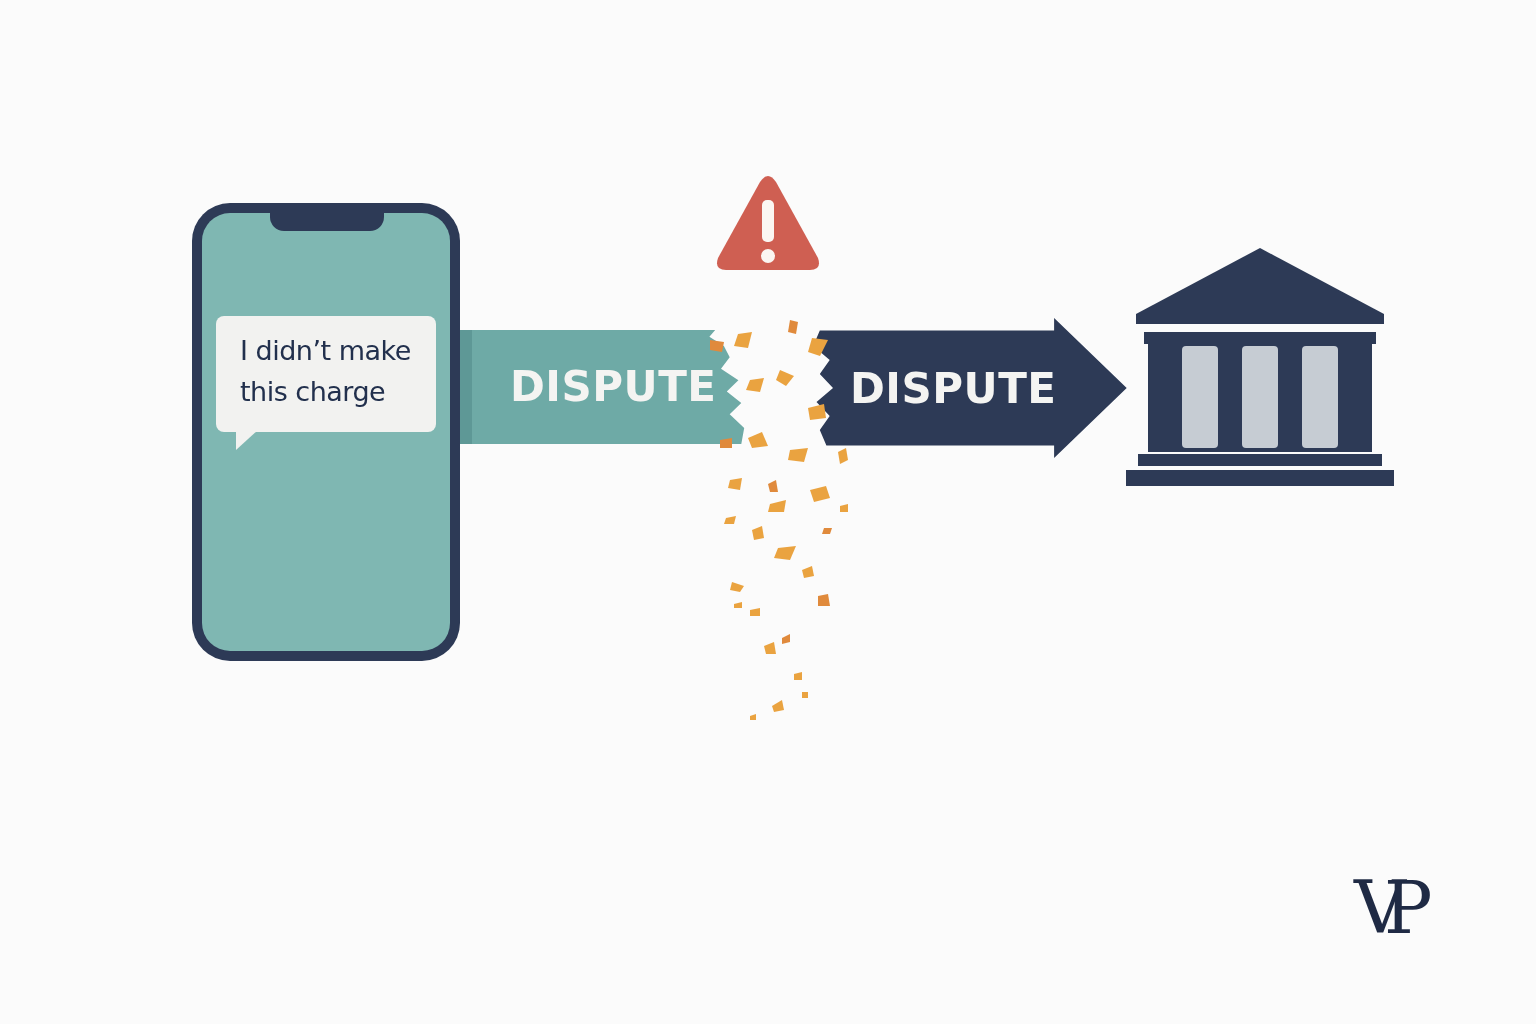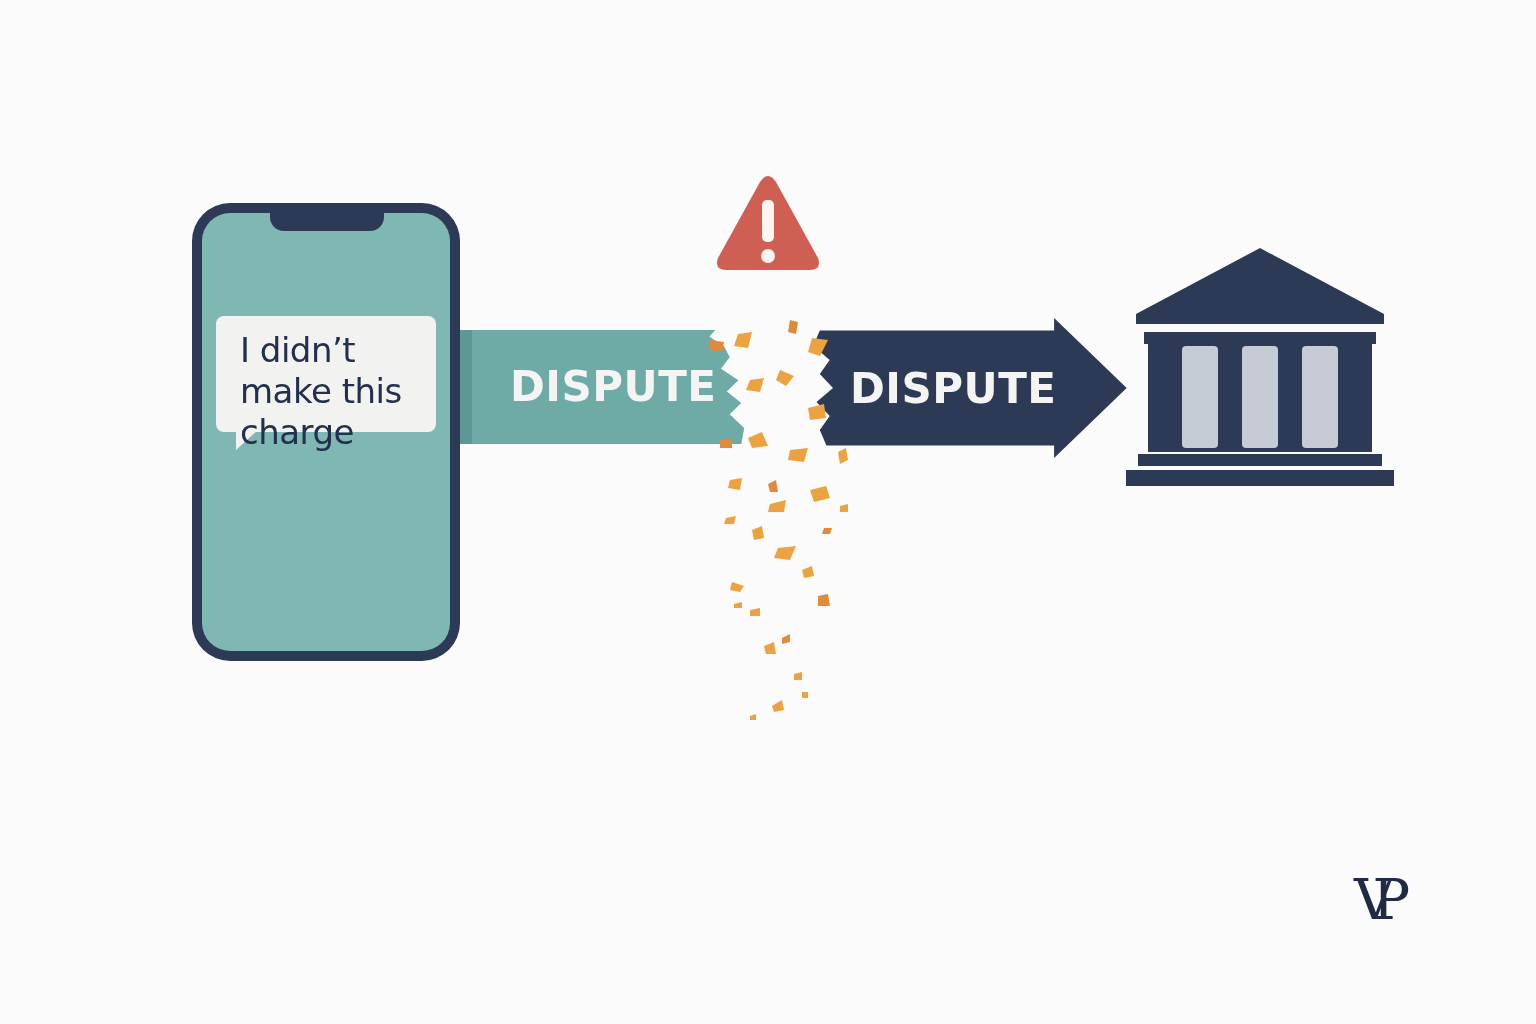--- a/index.html
+++ b/index.html
@@ -28,21 +28,21 @@
     background: #f2f2f0; border-radius: 8px;
   }
   .bubble-tail {
     left: 236px; top: 430px; width: 0; height: 0;
     border-left: 0 solid transparent;
     border-right: 22px solid transparent;
     border-top: 20px solid #f2f2f0;
   }
   .bubble-text {
     left: 240px; top: 330px; width: 190px;
-    font-family: "DejaVu Sans", sans-serif; font-size: 34px; line-height: 41px;
+    font-family: "DejaVu Sans", sans-serif; font-size: 27px; line-height: 41px;
     color: #22304d; letter-spacing: -0.5px;
   }
 
   
   .teal-band {
     left: 460px; top: 330px; width: 290px; height: 114px;
     background: #6eaaa6;
     clip-path: polygon(0 0, 88% 0, 86% 6%, 91% 14%, 93% 24%, 90% 34%, 96% 44%, 92% 54%, 97% 64%, 93% 74%, 98% 86%, 97% 100%, 0 100%);
   }
   .teal-shade { left: 460px; top: 330px; width: 12px; height: 114px; background: #5e9896; }
@@ -61,21 +61,21 @@
   }
 
   
   .warning { left: 714px; top: 174px; width: 108px; height: 98px; }
 
   
   .bank { left: 1118px; top: 246px; width: 284px; height: 244px; }
 
   
   .logo {
-    left: 1354px; top: 872px; font-family: "DejaVu Serif", serif; font-size: 56px;
+    left: 1354px; top: 872px; font-family: "DejaVu Serif", serif; font-size: 72px;
     color: #1f2a44; letter-spacing: -22px; line-height: 1;
   }
   .confetti { left: 690px; top: 320px; width: 180px; height: 400px; }
 </style>
 </head>
 <body>
 
 <div class="abs phone">
   <div class="phone-screen"></div>
   <div class="phone-notch"></div>

